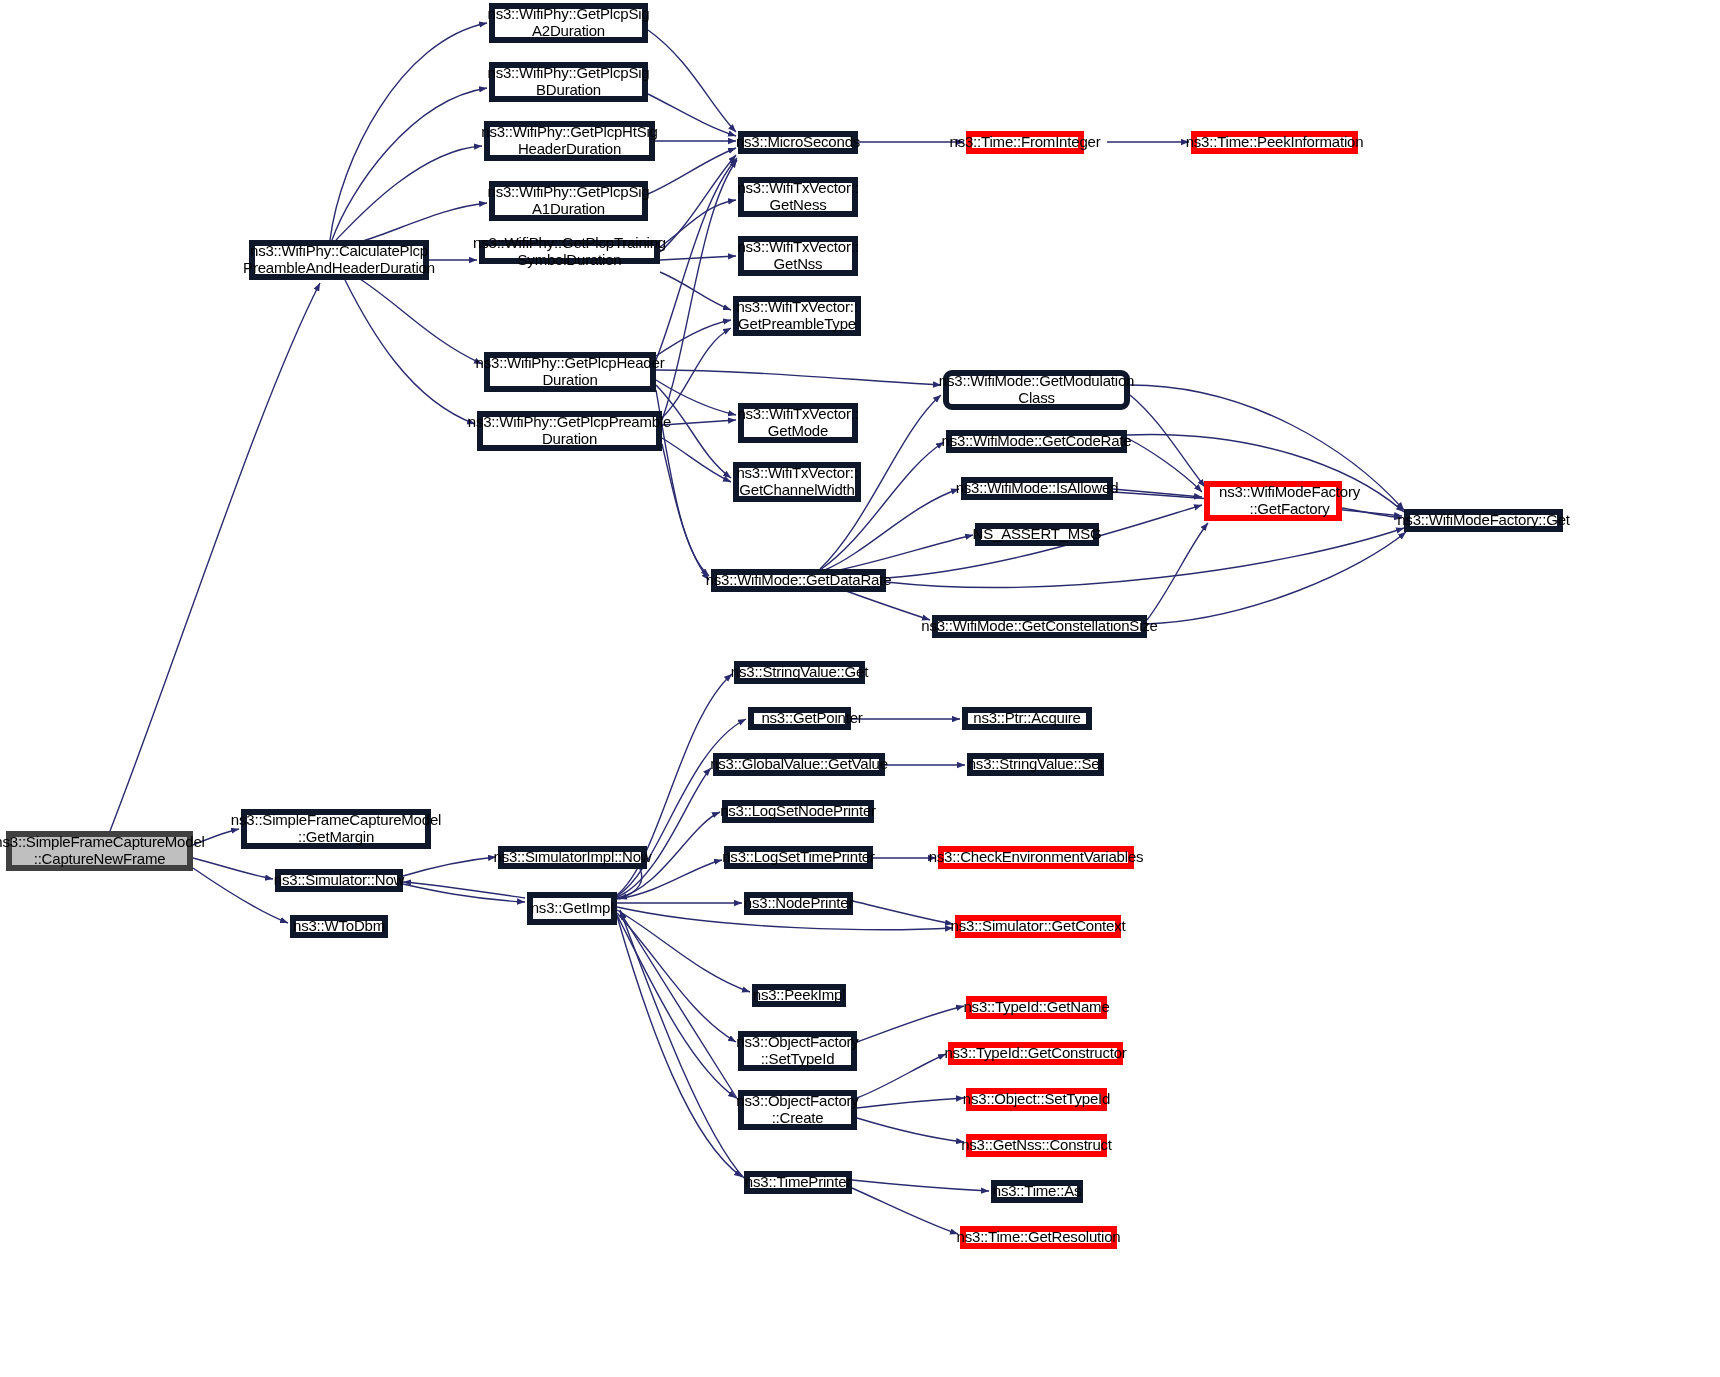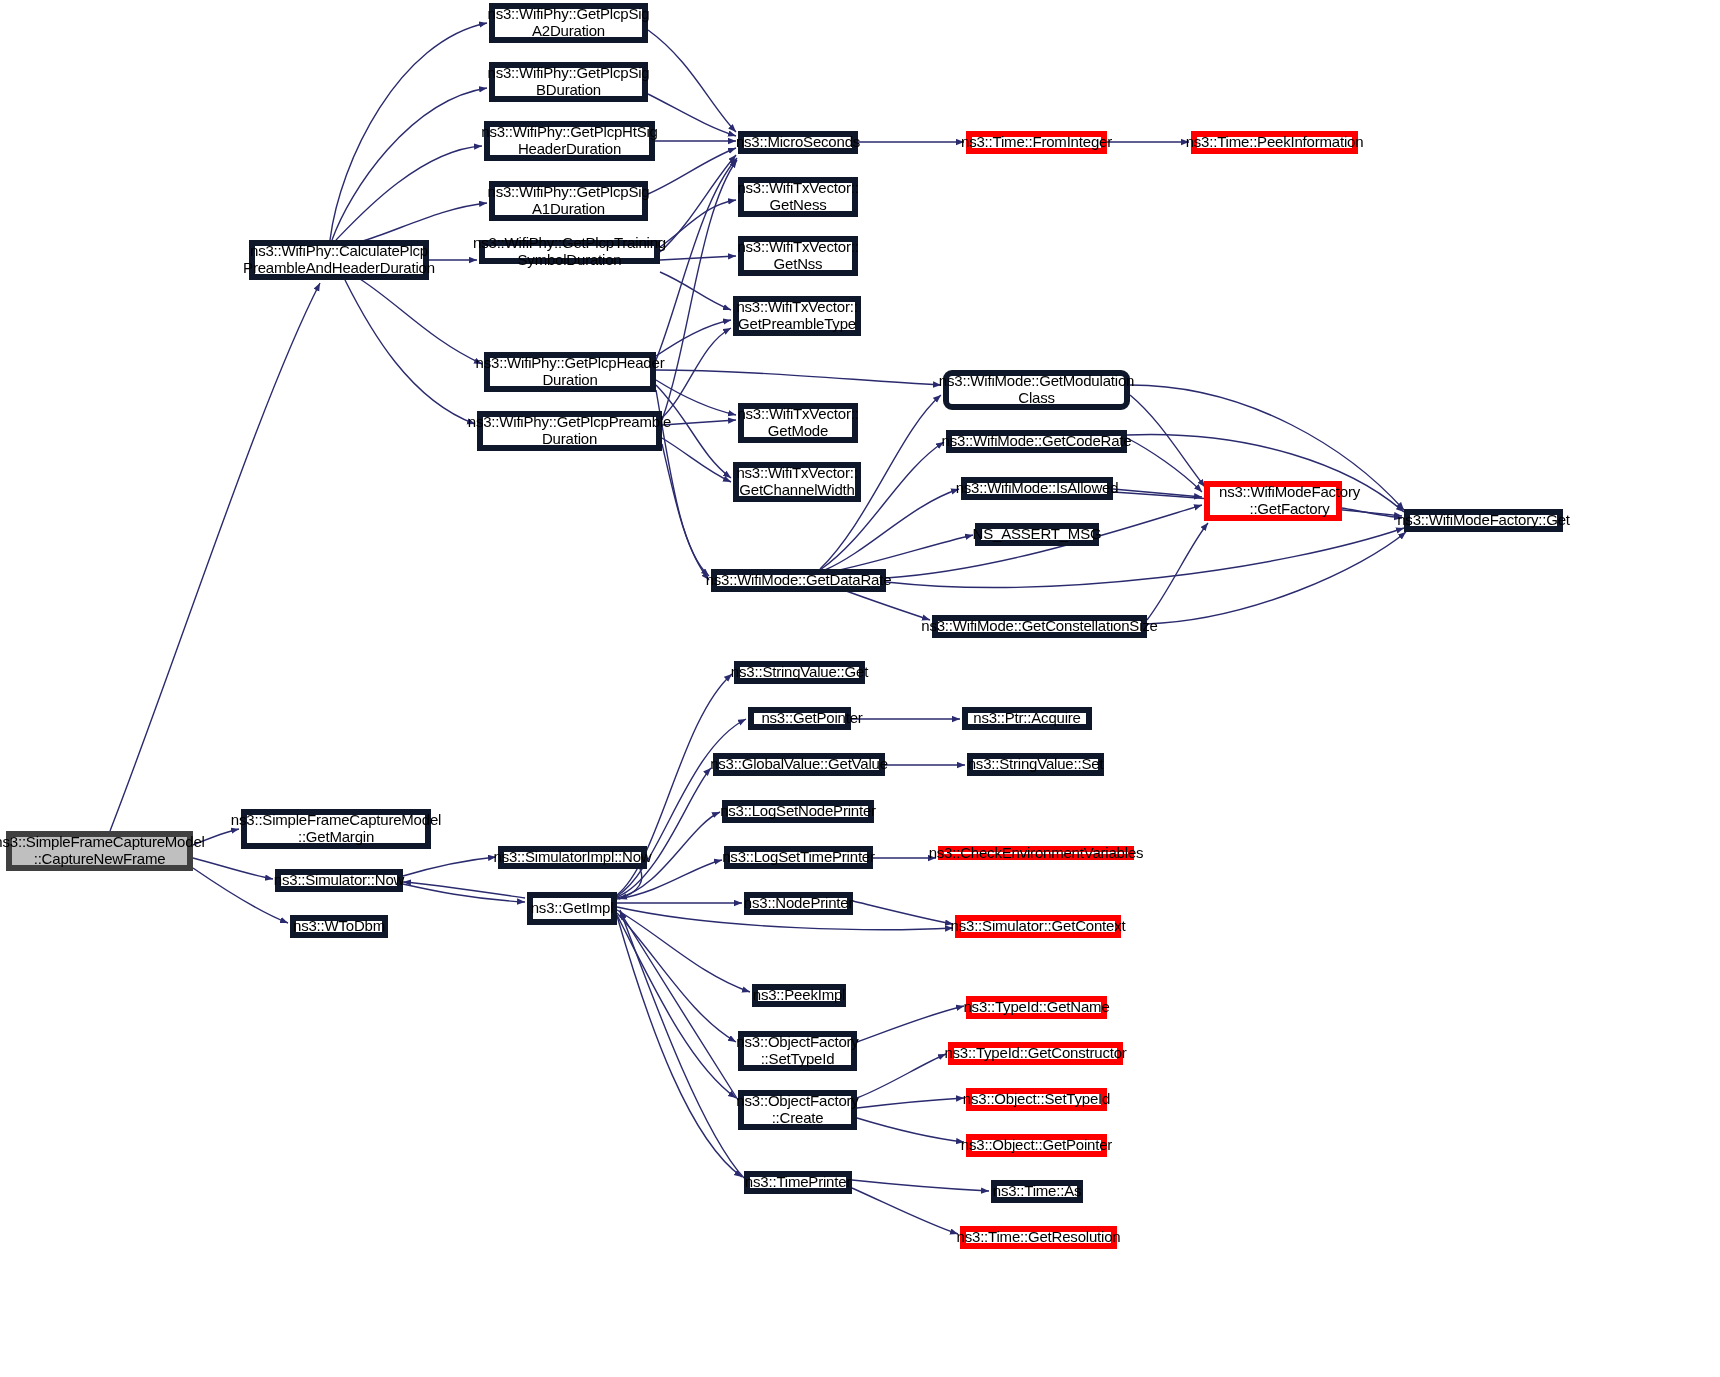--- a/index.html
+++ b/index.html
@@ -157,21 +157,21 @@
       <div class="node" style="left: 738px; top: 177px; width: 120px; height: 40px;">ns3::WifiTxVector::
 GetNess</div>
       <div class="node" style="left: 738px; top: 236px; width: 120px; height: 40px;">ns3::WifiTxVector::
 GetNss</div>
       <div class="node" style="left: 733px; top: 296px; width: 128px; height: 40px;">ns3::WifiTxVector::
 GetPreambleType</div>
       <div class="node" style="left: 738px; top: 403px; width: 120px; height: 40px;">ns3::WifiTxVector::
 GetMode</div>
       <div class="node" style="left: 733px; top: 462px; width: 128px; height: 40px;">ns3::WifiTxVector::
 GetChannelWidth</div>
-      <div class="node red" style="left: 966px; top: 131px; width: 141px; height: 23px;">ns3::Time::FromInteger</div>
+      <div class="node red" style="left: 966px; top: 131px; width: 118px; height: 23px;">ns3::Time::FromInteger</div>
       <div class="node red" style="left: 1191px; top: 131px; width: 167px; height: 23px;">ns3::Time::PeekInformation</div>
       <div class="node" style="left: 943px; top: 370px; width: 187px; height: 40px; border-radius: 9px;">ns3::WifiMode::GetModulation
 Class</div>
       <div class="node" style="left: 946px; top: 430px; width: 181px; height: 23px;">ns3::WifiMode::GetCodeRate</div>
       <div class="node" style="left: 961px; top: 477px; width: 152px; height: 23px;">ns3::WifiMode::IsAllowed</div>
       <div class="node" style="left: 975px; top: 523px; width: 124px; height: 23px;">NS_ASSERT_MSG</div>
       <div class="node" style="left: 711px; top: 569px; width: 175px; height: 23px;">ns3::WifiMode::GetDataRate</div>
       <div class="node" style="left: 932px; top: 615px; width: 215px; height: 23px;">ns3::WifiMode::GetConstellationSize</div>
       <div class="node red" style="left: 1204px; top: 481px; width: 138px; height: 40px; padding-left: 36px;">ns3::WifiModeFactory
 ::GetFactory</div>
@@ -183,26 +183,26 @@
       <div class="node" style="left: 724px; top: 846px; width: 149px; height: 23px;">ns3::LogSetTimePrinter</div>
       <div class="node" style="left: 744px; top: 892px; width: 109px; height: 23px;">ns3::NodePrinter</div>
       <div class="node" style="left: 752px; top: 984px; width: 94px; height: 23px;">ns3::PeekImpl</div>
       <div class="node" style="left: 738px; top: 1031px; width: 119px; height: 40px;">ns3::ObjectFactory
 ::SetTypeId</div>
       <div class="node" style="left: 738px; top: 1090px; width: 119px; height: 40px;">ns3::ObjectFactory
 ::Create</div>
       <div class="node" style="left: 744px; top: 1171px; width: 108px; height: 23px;">ns3::TimePrinter</div>
       <div class="node" style="left: 962px; top: 707px; width: 130px; height: 23px;">ns3::Ptr::Acquire</div>
       <div class="node" style="left: 967px; top: 753px; width: 137px; height: 23px;">ns3::StringValue::Set</div>
-      <div class="node red" style="left: 938px; top: 846px; width: 196px; height: 14px;">ns3::CheckEnvironmentVariables</div>
+      <div class="node red" style="left: 938px; top: 846px; width: 196px; height: 23px;">ns3::CheckEnvironmentVariables</div>
       <div class="node red" style="left: 955px; top: 915px; width: 166px; height: 23px;">ns3::Simulator::GetContext</div>
       <div class="node red" style="left: 966px; top: 996px; width: 141px; height: 23px;">ns3::TypeId::GetName</div>
       <div class="node red" style="left: 948px; top: 1042px; width: 175px; height: 23px;">ns3::TypeId::GetConstructor</div>
       <div class="node red" style="left: 966px; top: 1088px; width: 141px; height: 23px;">ns3::Object::SetTypeId</div>
-      <div class="node red" style="left: 966px; top: 1134px; width: 141px; height: 23px;">ns3::Object::GetPointer</div>
+      <div class="node red" style="left: 966px; top: 1134px; width: 141px; height: 23px;">ns3::GetNss::Construct</div>
       <div class="node" style="left: 991px; top: 1180px; width: 92px; height: 23px;">ns3::Time::As</div>
       <div class="node red" style="left: 960px; top: 1226px; width: 157px; height: 23px;">ns3::Time::GetResolution</div>
       <div class="node current" style="left: 6px; top: 831px; width: 187px; height: 40px;">ns3::SimpleFrameCaptureModel
 ::CaptureNewFrame</div>
       <div class="node" style="left: 241px; top: 809px; width: 190px; height: 40px;">ns3::SimpleFrameCaptureModel
 ::GetMargin</div>
       <div class="node" style="left: 275px; top: 869px; width: 128px; height: 23px;">ns3::Simulator::Now</div>
       <div class="node" style="left: 290px; top: 915px; width: 98px; height: 23px;">ns3::WToDbm</div>
       <div class="node" style="left: 498px; top: 846px; width: 149px; height: 23px;">ns3::SimulatorImpl::Now</div>
       <div class="node" style="left: 527px; top: 892px; width: 90px; height: 33px;">ns3::GetImpl</div>

